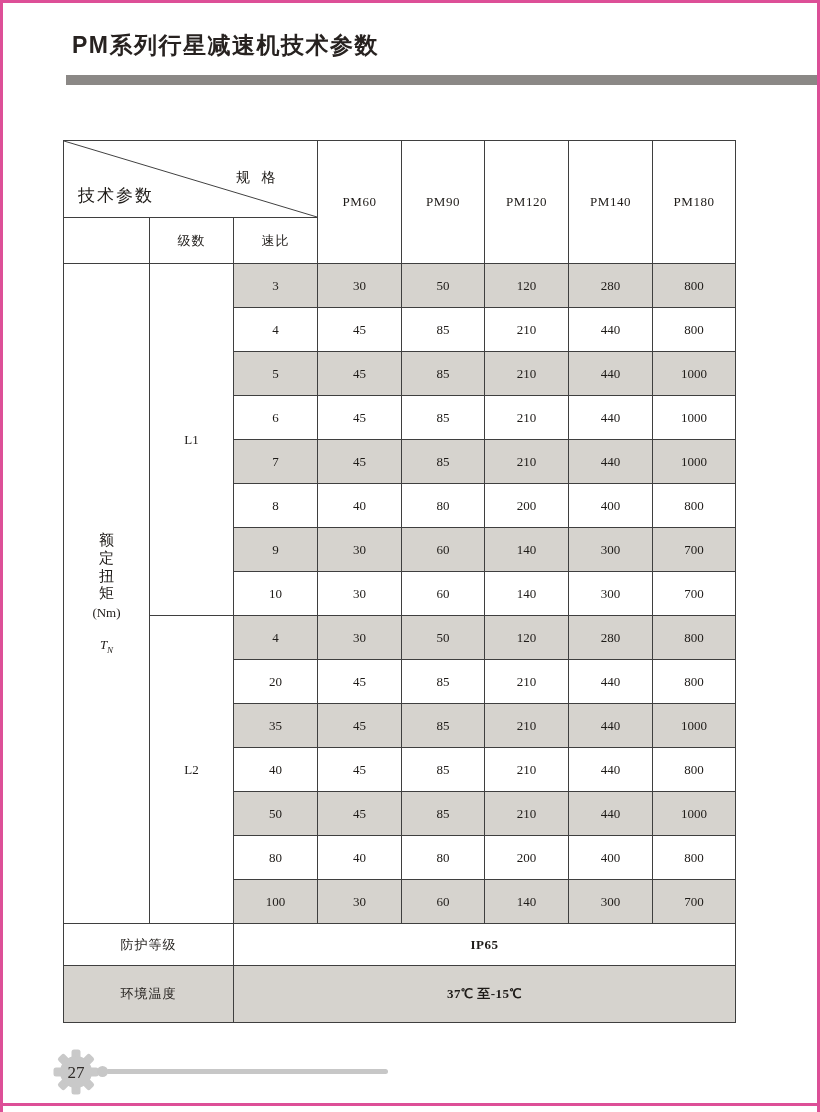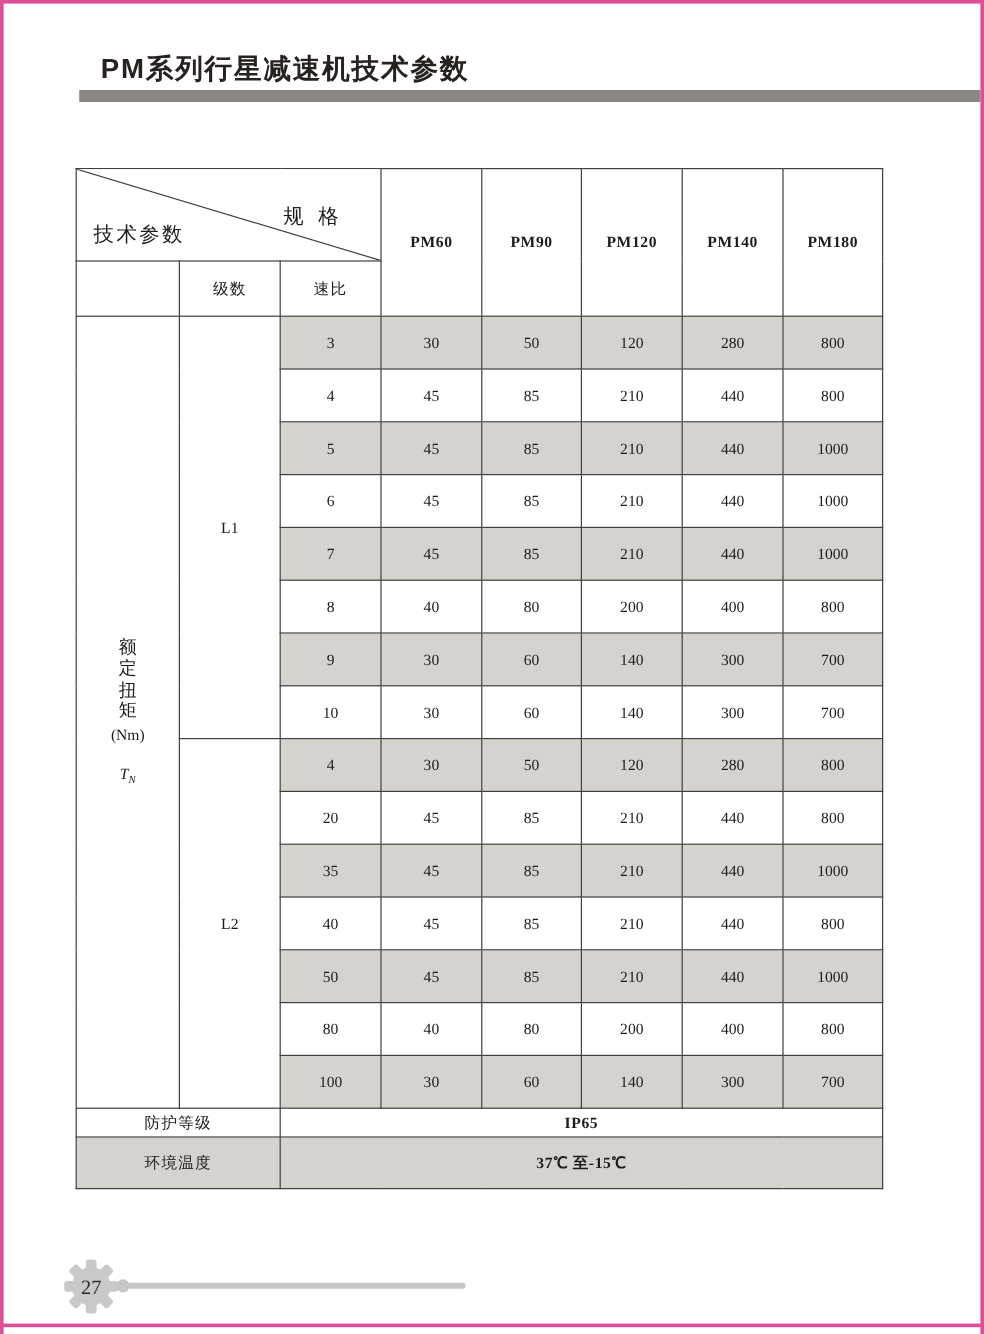--- a/index.html
+++ b/index.html
@@ -9,47 +9,47 @@
   }
   
   .frame{position:absolute;background:#dd4f97;}
   .frame-top{left:0;right:0;top:0;height:3px;}
   .frame-left{left:0;top:0;bottom:0;width:3px;}
   .frame-right{right:0;top:0;bottom:0;width:3px;}
   .frame-bottom{left:0;right:0;bottom:6px;height:3px;}
 
   
   .page-title{
-    position:absolute;left:68px;top:26px;margin:16px;
+    position:absolute;left:68px;top:26px;margin:4px;
     font-family:"Liberation Sans", sans-serif;font-weight:bold;
     font-size:23px;letter-spacing:1.5px;color:#272220;white-space:nowrap;
   }
   .title-bar{position:absolute;left:66px;top:75px;right:3px;height:10px;background:#8b8886;}
 
   
   table.spec{
     position:absolute;left:63px;top:140px;width:672px;
     border-collapse:collapse;table-layout:fixed;
   }
   table.spec td{
     border:1px solid #3f3f3f;text-align:center;vertical-align:middle;
     padding:0;font-size:13px;background:#ffffff;
   }
   tr.h1{height:77px;} tr.h2{height:46px;}
   tbody tr{height:44px;}
-  tr.prot{height:24px;} tr.temp{height:43px;}
-
-  td.pm-head{font-size:14px;letter-spacing:.5px;font-weight:bold;}
+  tr.prot{height:42px;} tr.temp{height:57px;}
+
+  td.pm-head{font-size:14px;letter-spacing:.5px;}
   td.sub-head{font-size:14px;letter-spacing:1px;}
 
   
   td.diag{position:relative;}
   .diag-svg{position:absolute;left:0;top:0;width:100%;height:100%;}
   .diag-svg line{stroke:#3f3f3f;stroke-width:1;}
-  .diag-top{position:absolute;top:28px;left:172px;font-size:17px;letter-spacing:4px;}
+  .diag-top{position:absolute;top:28px;left:172px;font-size:14px;letter-spacing:4px;}
   .diag-bottom{position:absolute;bottom:10px;left:14px;font-size:17px;letter-spacing:2px;}
 
   
   tr.shaded td.ratio-cell, tr.shaded td.val-cell{background:#d6d3ce;}
   td.stage-cell{background:#d6d3ce;font-size:14px;}
   td.torque-cell{background:#ffffff;}
   .vtext{display:flex;flex-direction:column;align-items:center;font-size:15px;line-height:1.18;letter-spacing:0;}
   .unit{font-size:13px;margin-top:2px;}
   .sym{font-size:13px;margin-top:16px;font-style:italic;}
   .sym sub{font-size:9px;}

